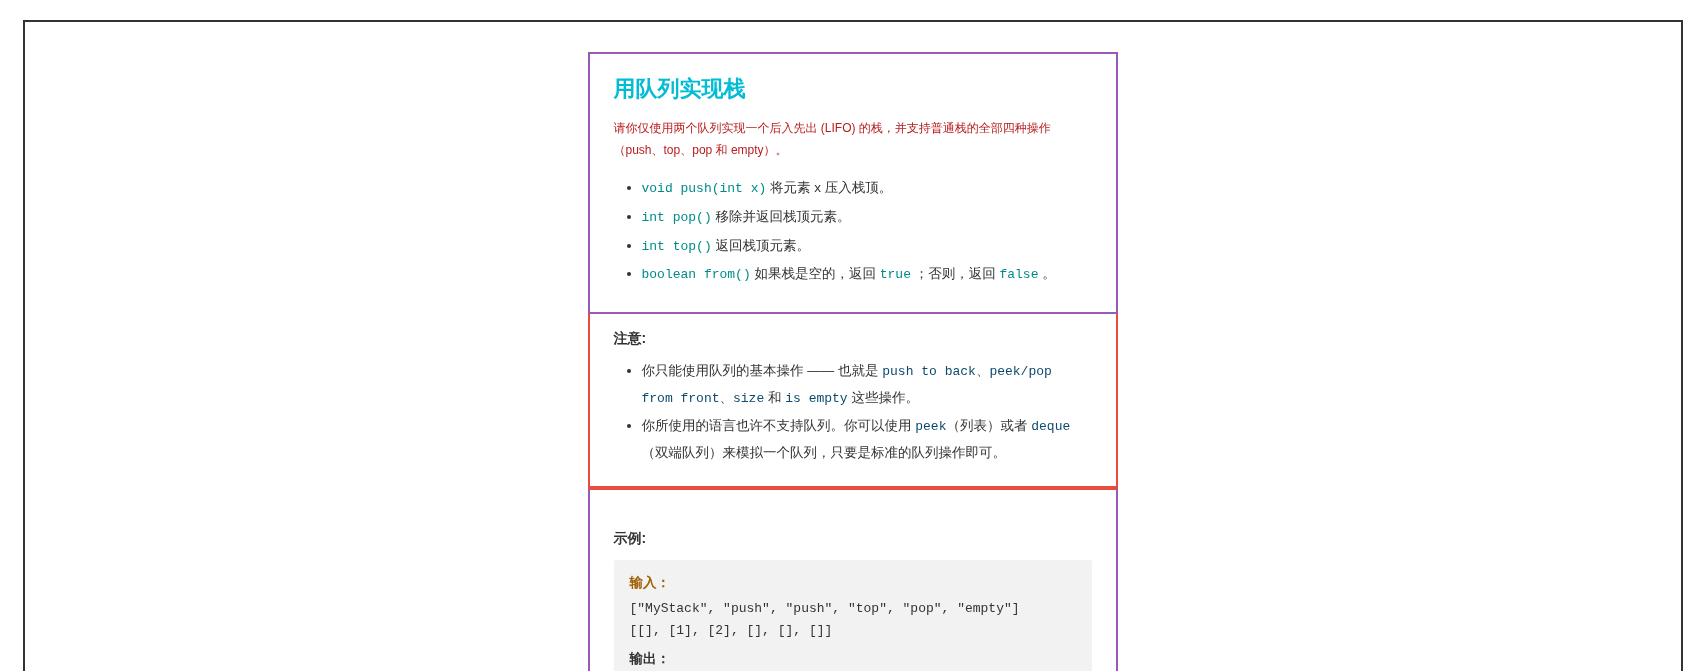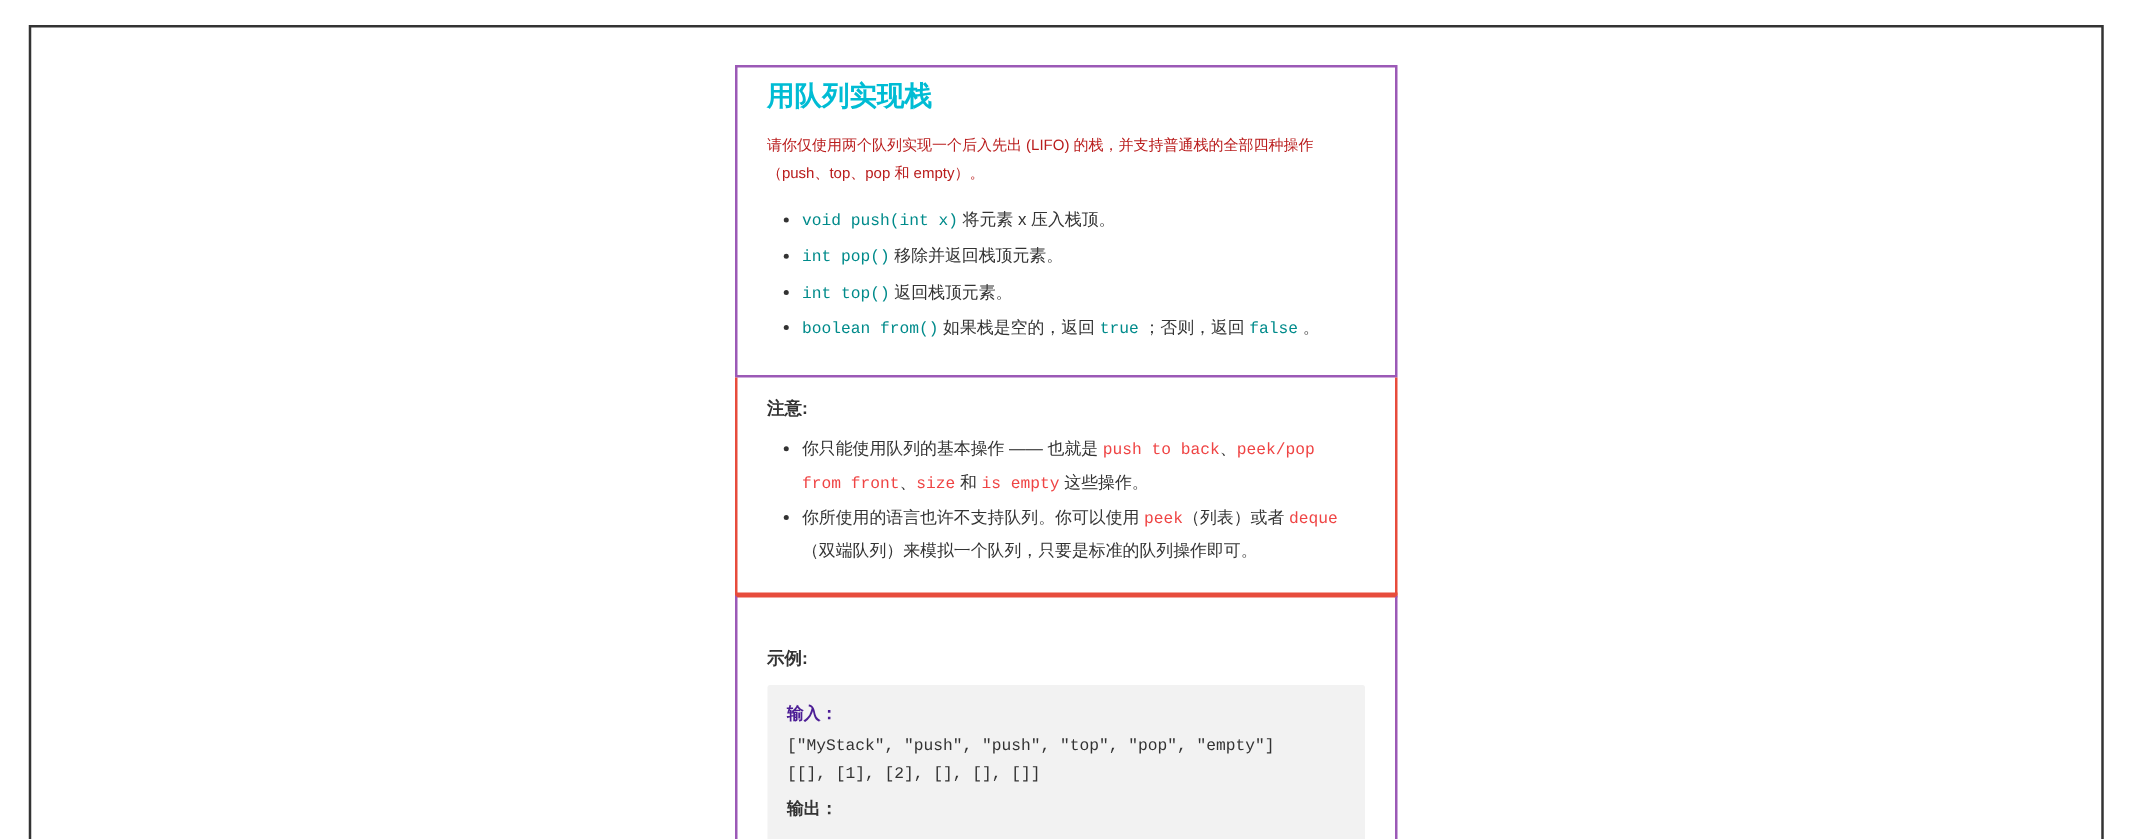--- a/index.html
+++ b/index.html
@@ -34,21 +34,21 @@
     .content-wrapper {
       width: 530px;
       display: flex;
       flex-direction: column;
       gap: 0;
     }
 
     
     .section-top {
       border: 2px solid #9b59b6;
-      padding: 8px 24px 20px 24px;
+      padding: 20px 24px 20px 24px;
     }
 
     .section-title {
       font-size: 22px;
       font-weight: bold;
       color: #00bcd4;
       margin-bottom: 14px;
     }
 
     .section-description {
@@ -73,21 +73,21 @@
     .bullet-list li {
       font-size: 13.5px;
       color: #333;
       line-height: 1.9;
       margin-bottom: 2px;
     }
 
     .code-inline {
       font-family: 'Courier New', Consolas, monospace;
       font-size: 13px;
-      color: #ef4444;
+      color: #0c4a6e;
     }
 
     .text-teal {
       color: #008b8b;
       font-family: 'Courier New', Consolas, monospace;
       font-size: 13px;
     }
 
     
     .section-middle {
@@ -119,21 +119,21 @@
     }
 
     .code-block {
       background: #f2f2f2;
       padding: 14px 16px;
       border-radius: 2px;
     }
 
     .code-block-label {
       font-size: 13.5px;
-      color: #4c1d95;
+      color: #a16207;
       font-weight: bold;
       margin-bottom: 6px;
     }
 
     .code-line {
       font-family: 'Courier New', Consolas, monospace;
       font-size: 13px;
       color: #333;
       line-height: 1.7;
     }

